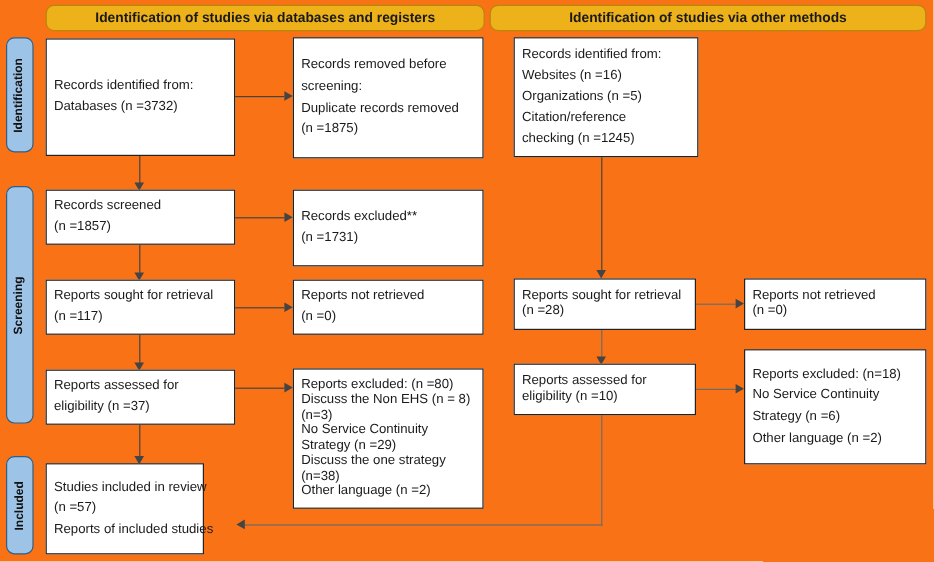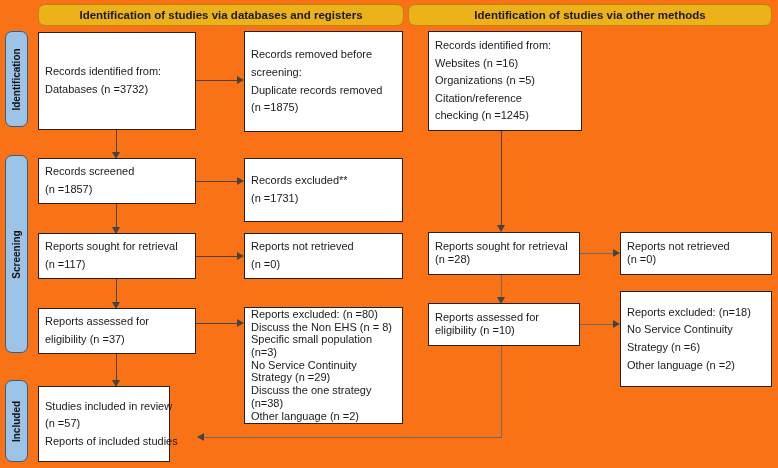--- a/index.html
+++ b/index.html
@@ -142,21 +142,20 @@
   <div class="arrow-d" style="left:111.5px;top:302px;"></div>
 
   <div class="box spaced" style="left:38px;top:308px;width:158px;height:46px;">
     <span class="ln">Reports assessed for</span>
     <span class="ln">eligibility (n =37)</span>
   </div>
 
   <div class="box compact" style="left:244px;top:295px;width:159px;height:117px;margin-top:12px;">
     <span class="ln">Reports excluded: (n =80)</span>
     <span class="ln">Discuss the Non EHS (n = 8)</span>
-    <span class="ln">Specific small population</span>
     <span class="ln">(n=3)</span>
     <span class="ln">No Service Continuity</span>
     <span class="ln">Strategy (n =29)</span>
     <span class="ln">Discuss the one strategy</span>
     <span class="ln">(n=38)</span>
     <span class="ln">Other language (n =2)</span>
   </div>
 
   <div class="hline" style="left:196px;top:323px;width:41px;"></div>
   <div class="arrow-r" style="left:237px;top:319.2px;"></div>

